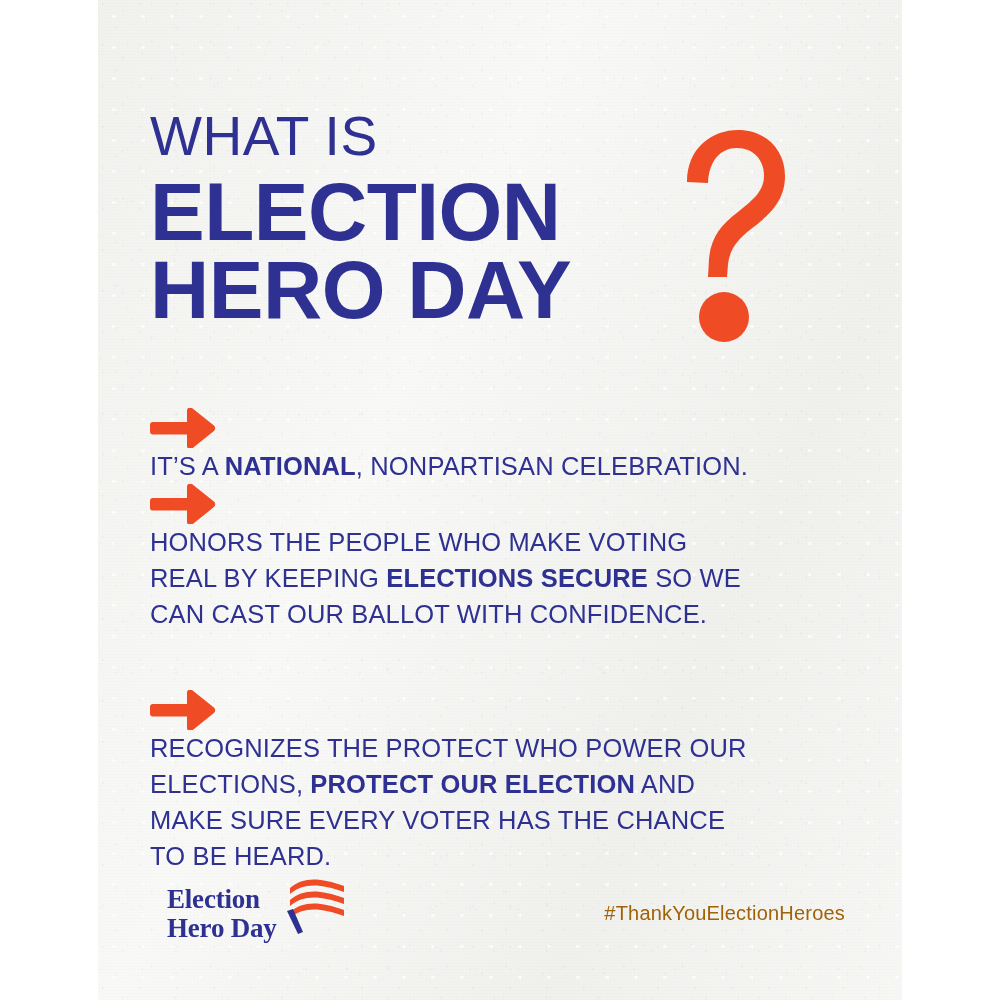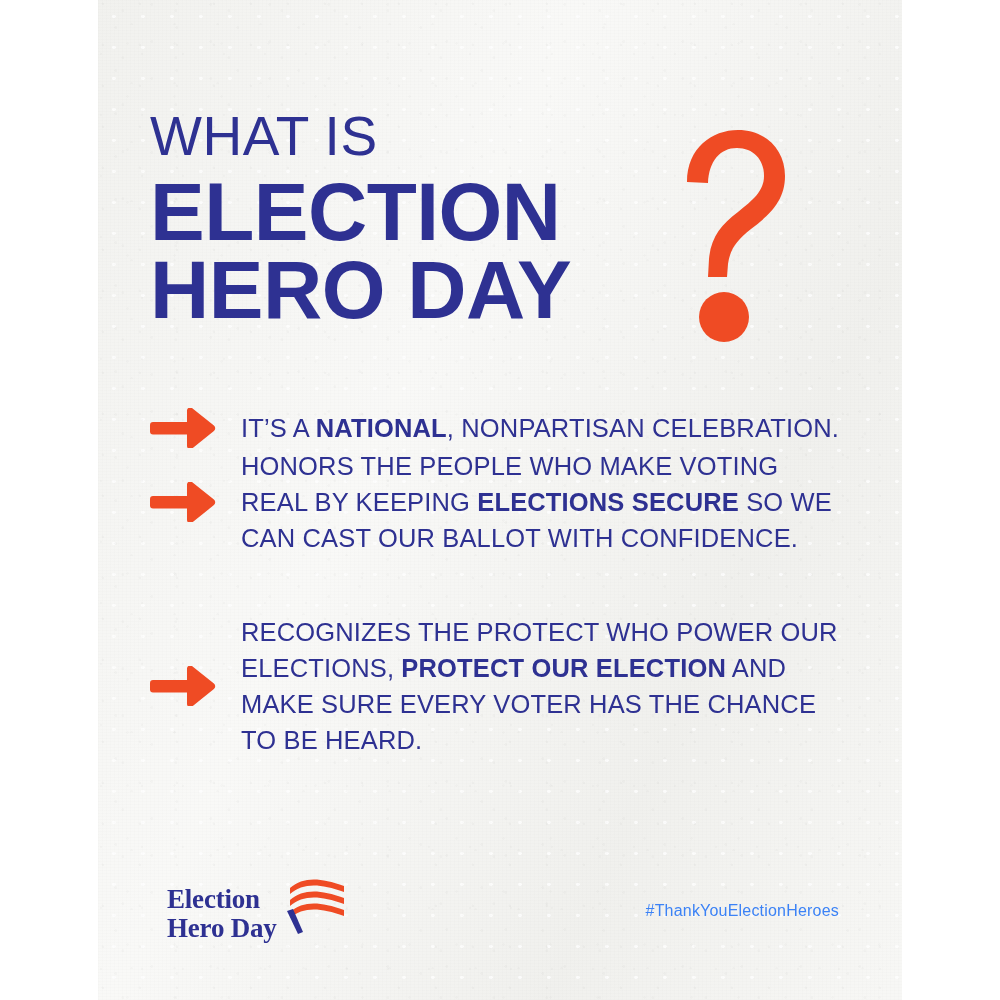--- a/index.html
+++ b/index.html
@@ -101,22 +101,23 @@
   
   .bullets {
     position: absolute;
     left: 150px;
     top: 400px;
     width: 730px;
   }
   .bullet {
     position: relative;
     display: flex;
-    align-items: center;
+    align-items: flex-start;
     min-height: 40px;
+    flex-direction: column;
   }
   .bullet-1 { margin-top: 8px; }
   .bullet-2 { }
   .bullet-3 { margin-top: 58px; }
 
   .arrow {
     flex: 0 0 auto;
     width: 66px;
     height: 40px;
     margin-right: 25px;
@@ -159,27 +160,27 @@
   }
   .logo-words div + div { margin-top: 2px; }
   .logo-flag {
     width: 62px;
     height: 56px;
     margin-left: 9px;
     margin-top: -2px;
   }
   .hashtag {
     position: absolute;
-    right: 41px;
+    right: 35px;
     top: 22px;
     font-family: "Liberation Sans", sans-serif;
-    font-size: 16px;
+    font-size: 20px;
     font-weight: 400;
     letter-spacing: 0.2px;
-    color: #3b82f6;
+    color: #a16207;
   }
 </style>
 </head>
 <body>
 
 <div id="poster">
 
   <div class="card"></div>
 
   <div class="content">

